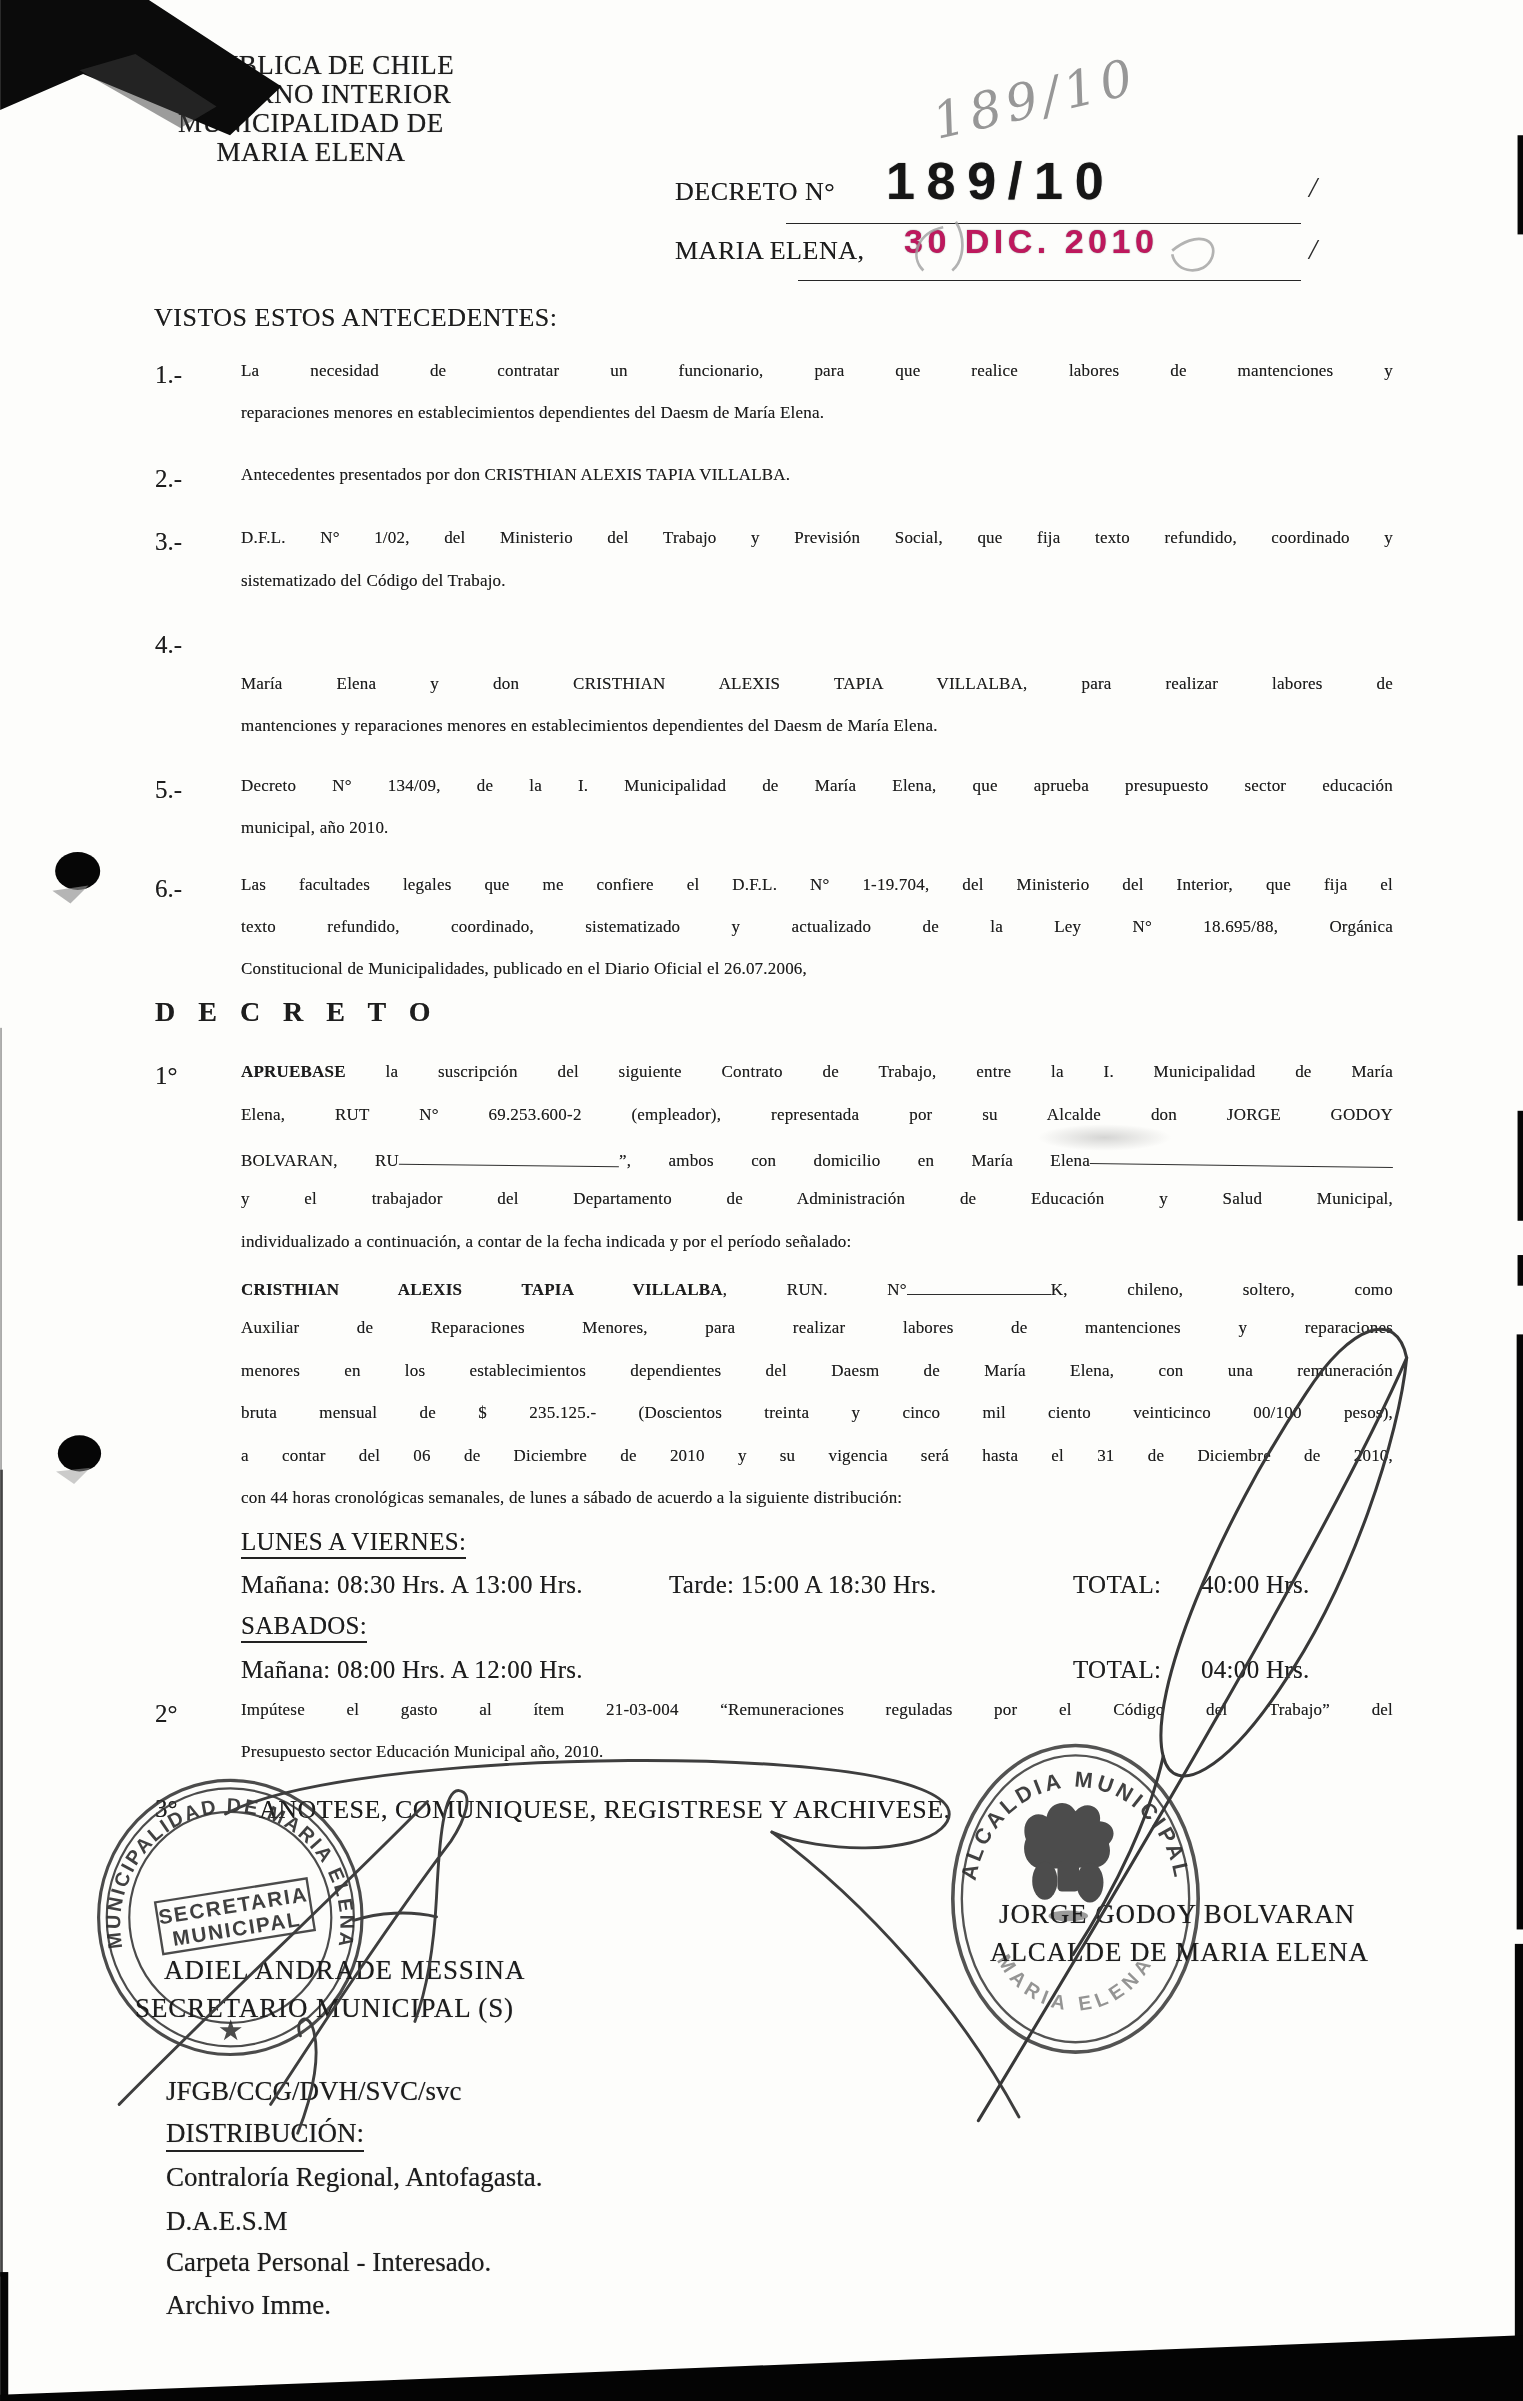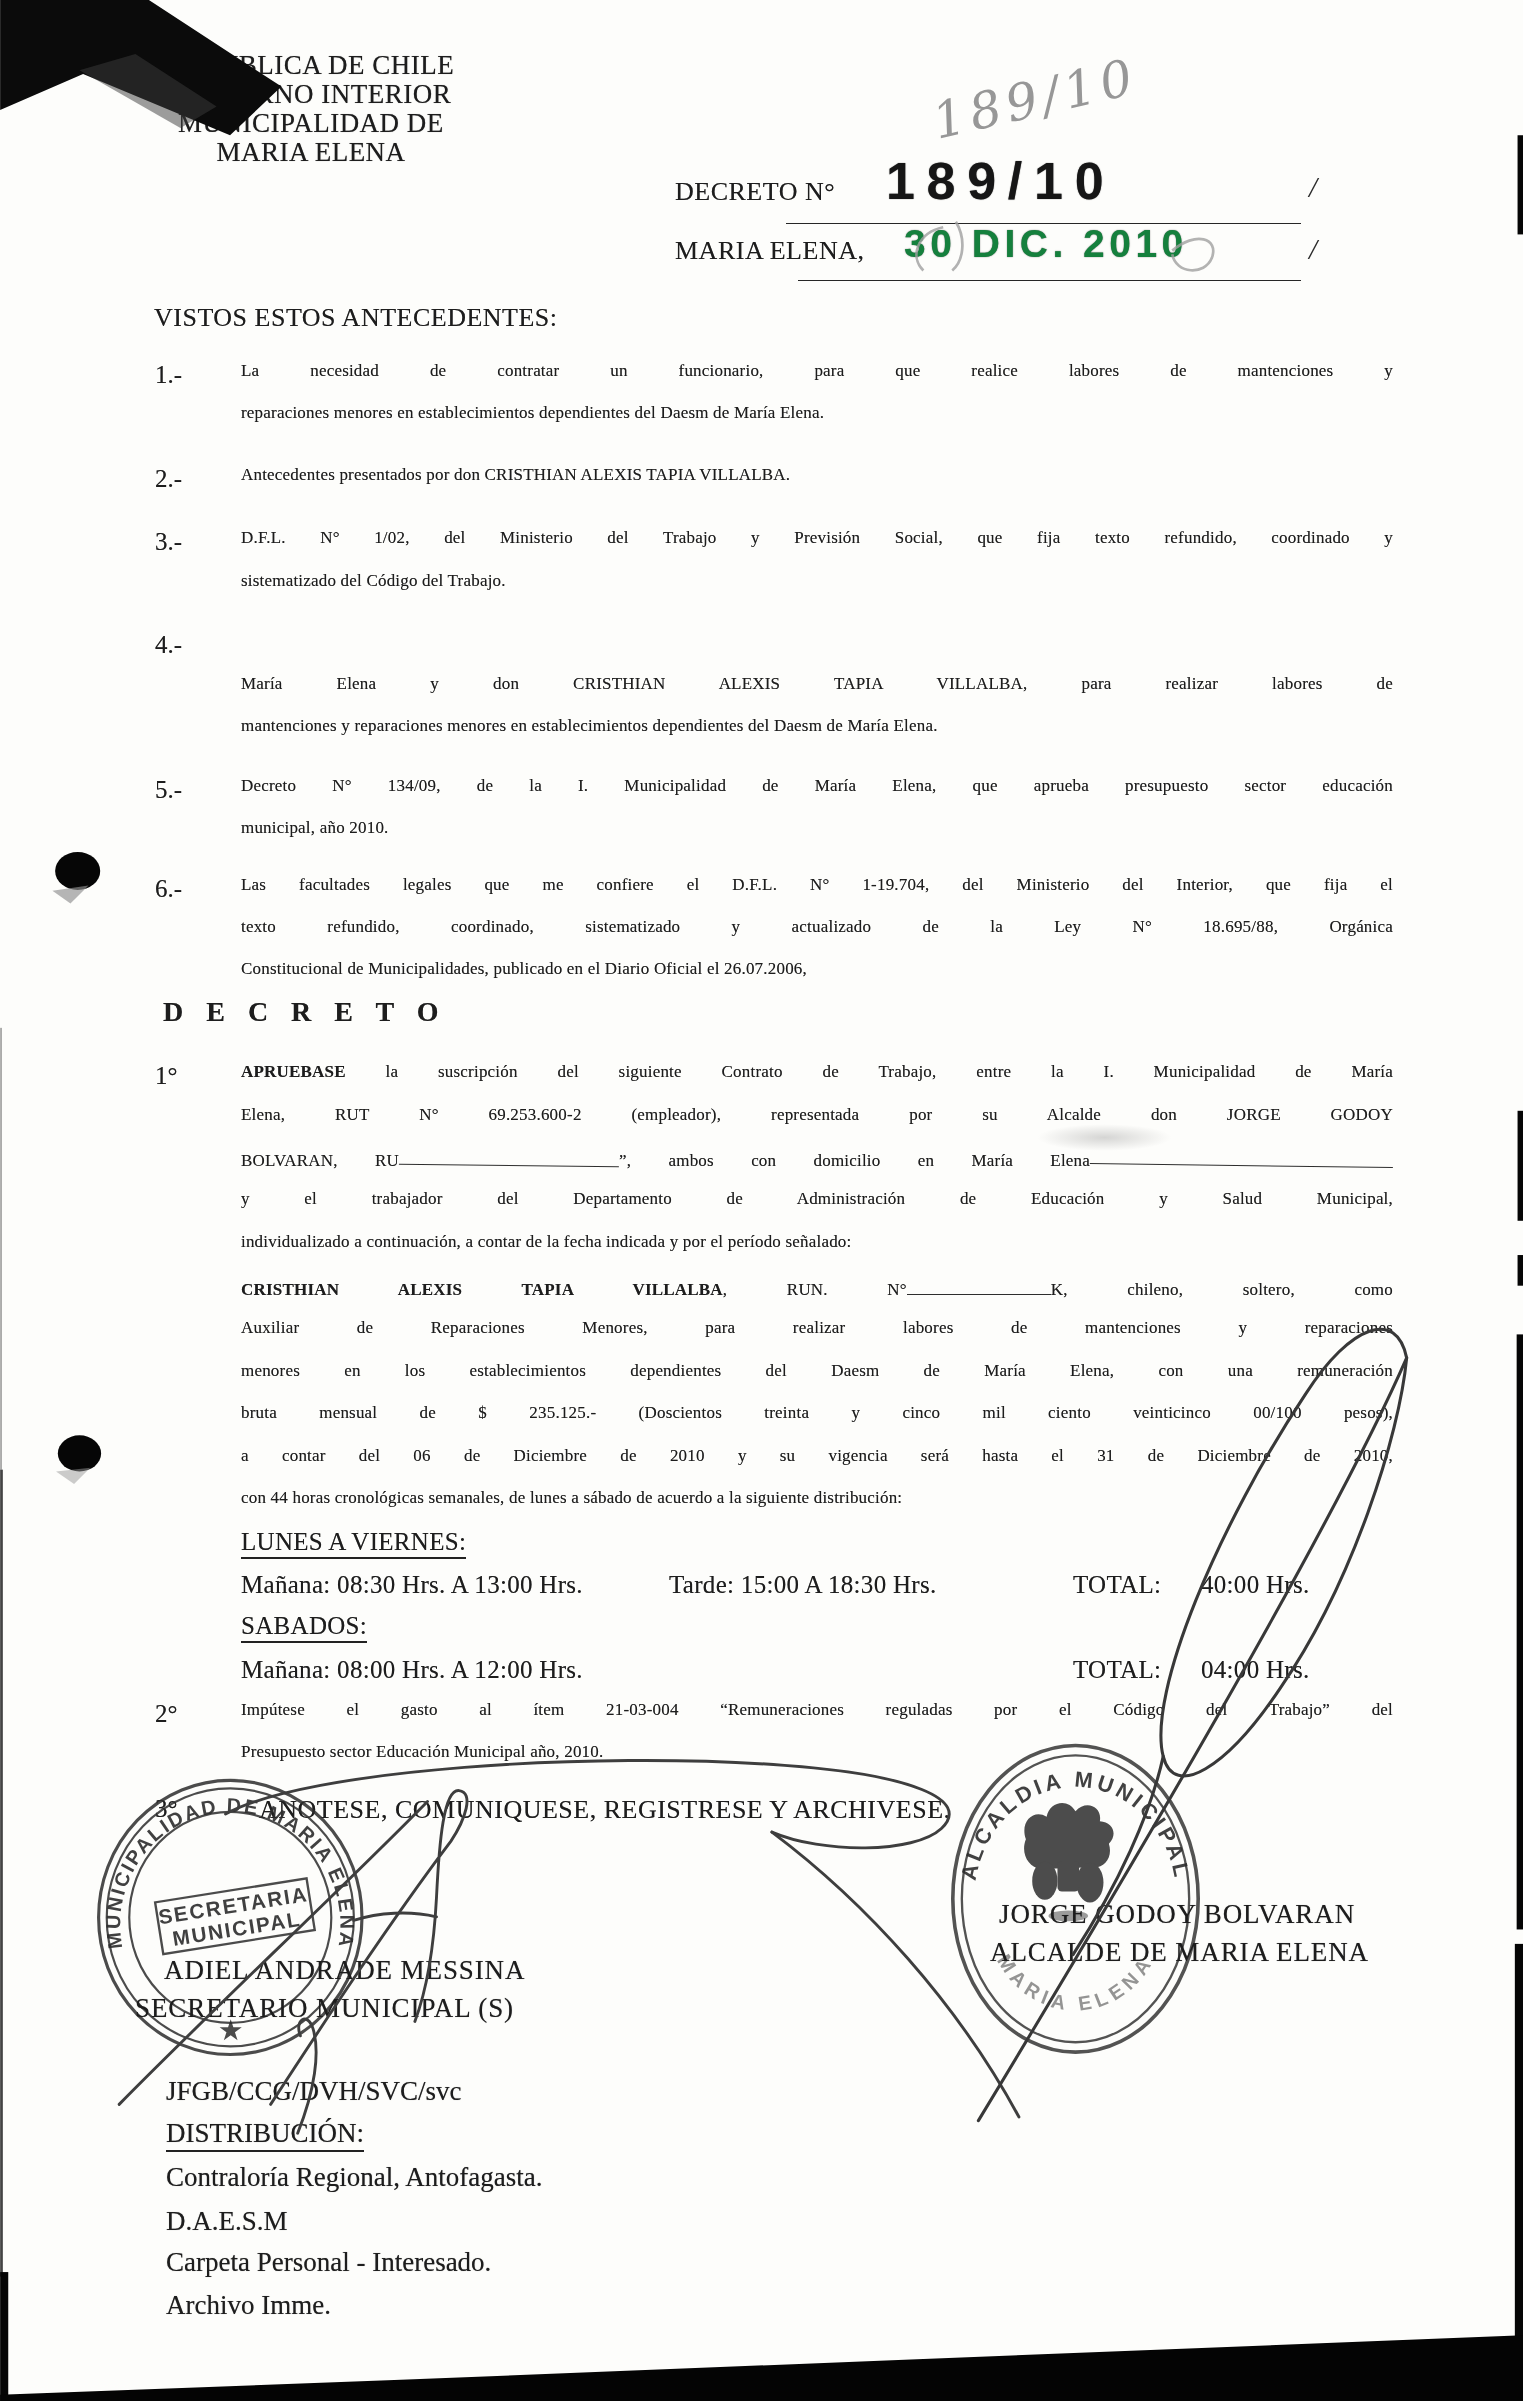--- a/index.html
+++ b/index.html
@@ -13,27 +13,27 @@
   .num{position:absolute;left:155px;font-size:25px;text-shadow:0 0 0.6px rgba(25,25,25,.5);}
   .lh{position:absolute;left:135px;width:352px;text-align:center;font-size:27px;
       letter-spacing:0.5px;text-shadow:0 0 0.7px rgba(25,25,25,.6);}
   .heading{font-size:26px;letter-spacing:0.5px;text-align:center;}
   .blank{display:inline-block;border-bottom:1.8px solid #2e2e2e;height:1.05em;vertical-align:baseline;}
   .uhead{display:inline-block;border-bottom:2.3px solid #222;padding-bottom:0.9px;}
   .stampnum{position:absolute;left:886px;top:151px;font-family:"Liberation Sans",sans-serif;
       font-weight:bold;font-size:52px;letter-spacing:11.7px;color:#161616;
       text-shadow:0 0 1.1px rgba(0,0,0,.65);}
   .datestamp{position:absolute;left:904px;top:222px;font-family:"Liberation Sans",sans-serif;
-      font-weight:bold;font-size:39px;letter-spacing:4.5px;color:#15803d;
+      font-weight:bold;font-size:34px;letter-spacing:4.5px;color:#be185d;
       text-shadow:0 0 1.3px rgba(0,0,0,.6);}
   .hand{position:absolute;left:931px;top:70px;font-family:"DejaVu Serif",serif;font-style:italic;
       font-size:50px;color:#979797;transform:rotate(-13deg);letter-spacing:5.4px;}
   .rule{position:absolute;height:0;border-top:1.8px solid #262626;}
   .slash{position:absolute;font-size:29px;font-style:italic;color:#2a2a2a;}
-  .bold{font-weight:bold;margin-left:8px;}
+  .bold{font-weight:bold;}
   .sched{position:absolute;font-size:25px;text-shadow:0 0 0.6px rgba(25,25,25,.5);letter-spacing:0.3px;}
   .sig{position:absolute;font-size:27px;letter-spacing:0.9px;text-shadow:0 0 0.7px rgba(25,25,25,.55);}
   .foot{position:absolute;left:166px;font-size:27px;text-shadow:0 0 0.7px rgba(25,25,25,.55);}
   .smear{position:absolute;background:radial-gradient(ellipse at center,rgba(120,120,120,.30),rgba(120,120,120,0) 70%);}
   svg text{font-family:"Liberation Sans",sans-serif;}
   .overlay{position:absolute;left:0;top:0;pointer-events:none;}
 </style>
 </head>
 <body>
 

